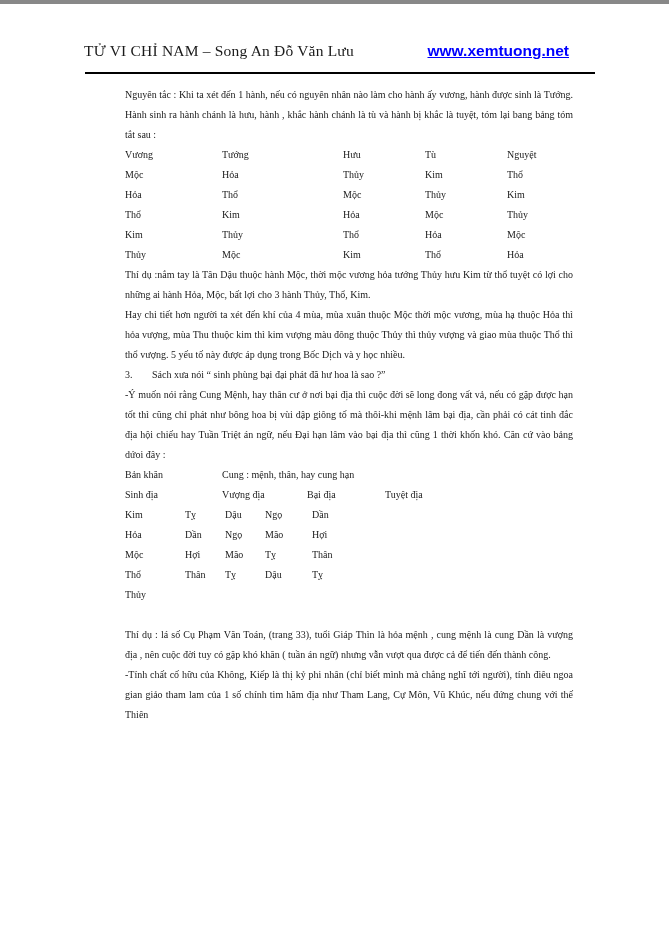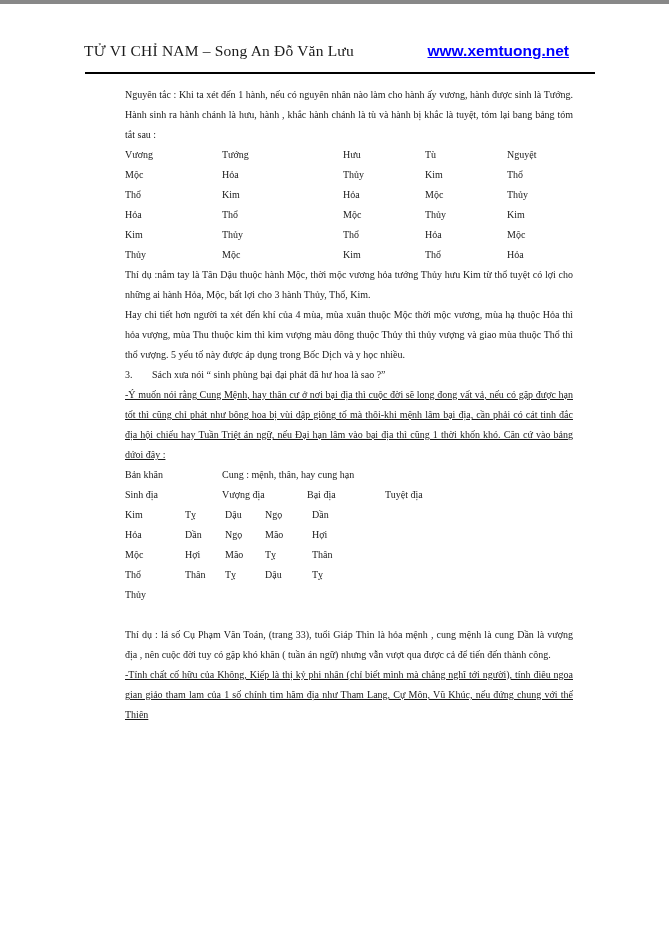--- a/index.html
+++ b/index.html
@@ -45,21 +45,21 @@
   
   .content {
     position: absolute;
     top: 81px;
     left: 125px;
     width: 448px;
     font-size: 10px;
     line-height: 20px;
   }
   .para { text-align: justify; }
-  .para.dash { text-align: justify; text-decoration: underline; }
+  .para.dash { text-align: justify; }
   .li {
     padding-left: 27px;
     text-indent: -27px;
     text-align: justify;
   }
   .li .num { display: inline-block; width: 27px; text-indent: 0; }
   .gap-top { margin-top: 20px; }
   
   .trow { white-space: nowrap; }
   .cell { display: inline-block; vertical-align: top; }
@@ -88,22 +88,22 @@
 
   <div class="hrule"></div>
 
   <div class="content">
 
     <div class="para">Nguyên tắc : Khi ta xét đến 1 hành, nếu có nguyên nhân nào làm cho hành ấy vương, hành được sinh là Tướng. Hành sinh ra hành chánh là hưu, hành , khắc hành chánh là tù và hành bị khắc là tuyệt, tóm lại bang bảng tóm tắt sau :</div>
 
     <div>
       <div class="trow t1"><span class="cell">Vương</span><span class="cell">Tướng</span><span class="cell">Hưu</span><span class="cell">Tù</span><span class="cell">Nguyệt</span></div>
       <div class="trow t1"><span class="cell">Mộc</span><span class="cell">Hỏa</span><span class="cell">Thủy</span><span class="cell">Kim</span><span class="cell">Thổ</span></div>
+      <div class="trow t1"><span class="cell">Hỏa</span><span class="cell">Thổ</span><span class="cell">Mộc</span><span class="cell">Thủy</span><span class="cell">Kim</span></div>
       <div class="trow t1"><span class="cell">Thổ</span><span class="cell">Kim</span><span class="cell">Hỏa</span><span class="cell">Mộc</span><span class="cell">Thủy</span></div>
-      <div class="trow t1"><span class="cell">Hỏa</span><span class="cell">Thổ</span><span class="cell">Mộc</span><span class="cell">Thủy</span><span class="cell">Kim</span></div>
       <div class="trow t1"><span class="cell">Kim</span><span class="cell">Thủy</span><span class="cell">Thổ</span><span class="cell">Hỏa</span><span class="cell">Mộc</span></div>
       <div class="trow t1"><span class="cell">Thủy</span><span class="cell">Mộc</span><span class="cell">Kim</span><span class="cell">Thổ</span><span class="cell">Hỏa</span></div>
     </div>
 
     <div class="para">Thí dụ :nắm tay là Tân Dậu thuộc hành Mộc, thời mộc vương hỏa tướng Thủy hưu Kim từ thổ tuyệt có lợi cho những ai hành Hỏa, Mộc, bất lợi cho 3 hành Thủy, Thổ, Kim.</div>
 
     <div class="para">Hay chi tiết hơn người ta xét đến khí của 4 mùa, mùa xuân thuộc Mộc thời mộc vương, mùa hạ thuộc Hỏa thì hỏa vượng, mùa Thu thuộc kim thì kim vượng màu đông thuộc Thủy thì thủy vượng và giao mùa thuộc Thổ thì thổ vượng. 5 yếu tố này được áp dụng trong Bốc Dịch và y học nhiều.</div>
 
     <div class="li">
       <span class="num">3.</span><span>Sách xưa nói “ sinh phùng bại đại phát đã hư hoa là sao ?”</span>

